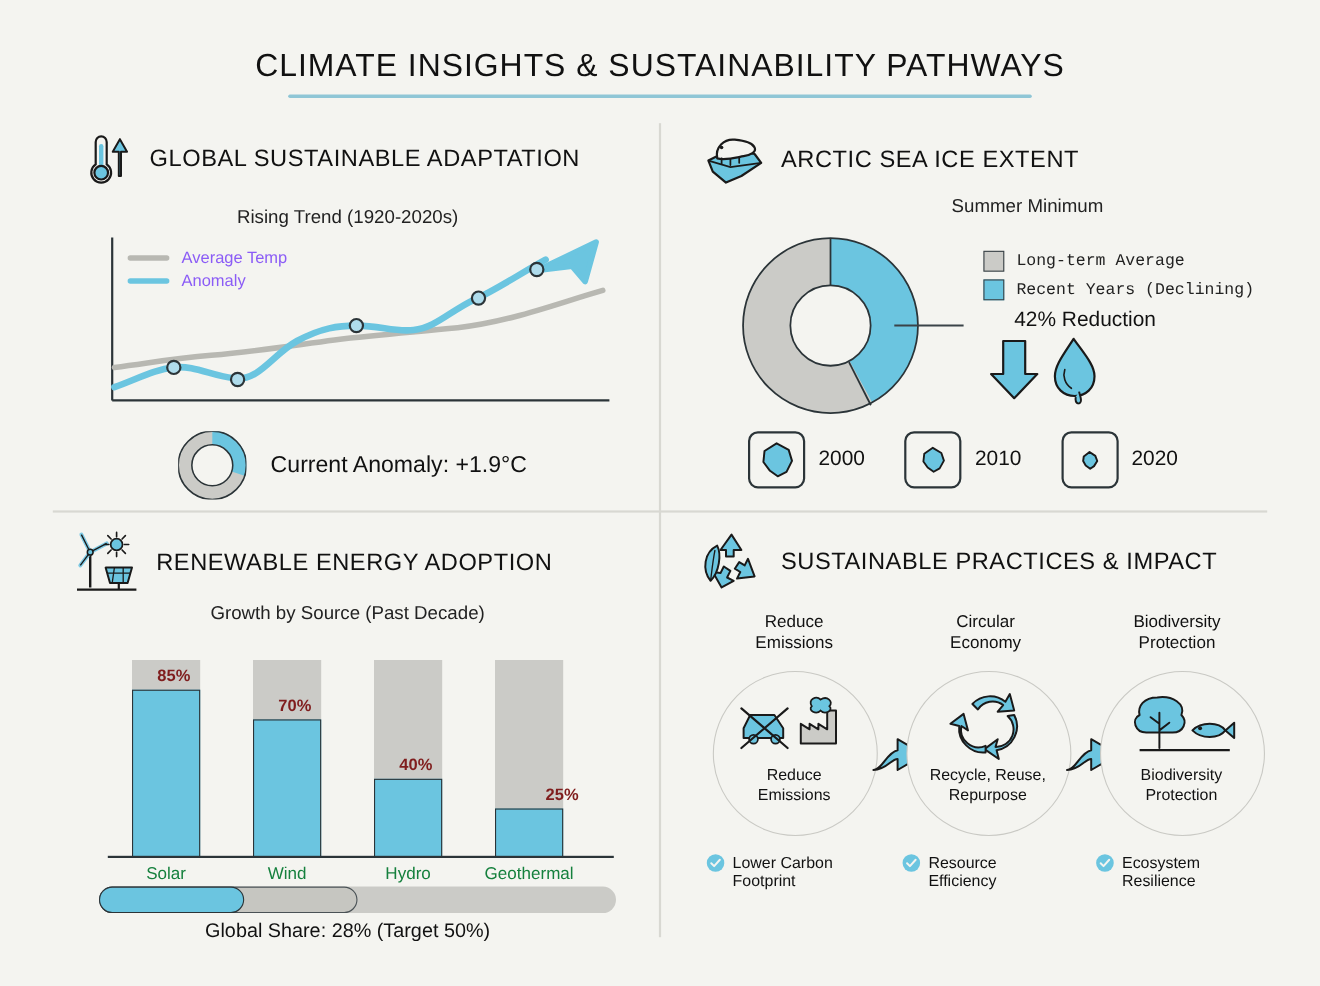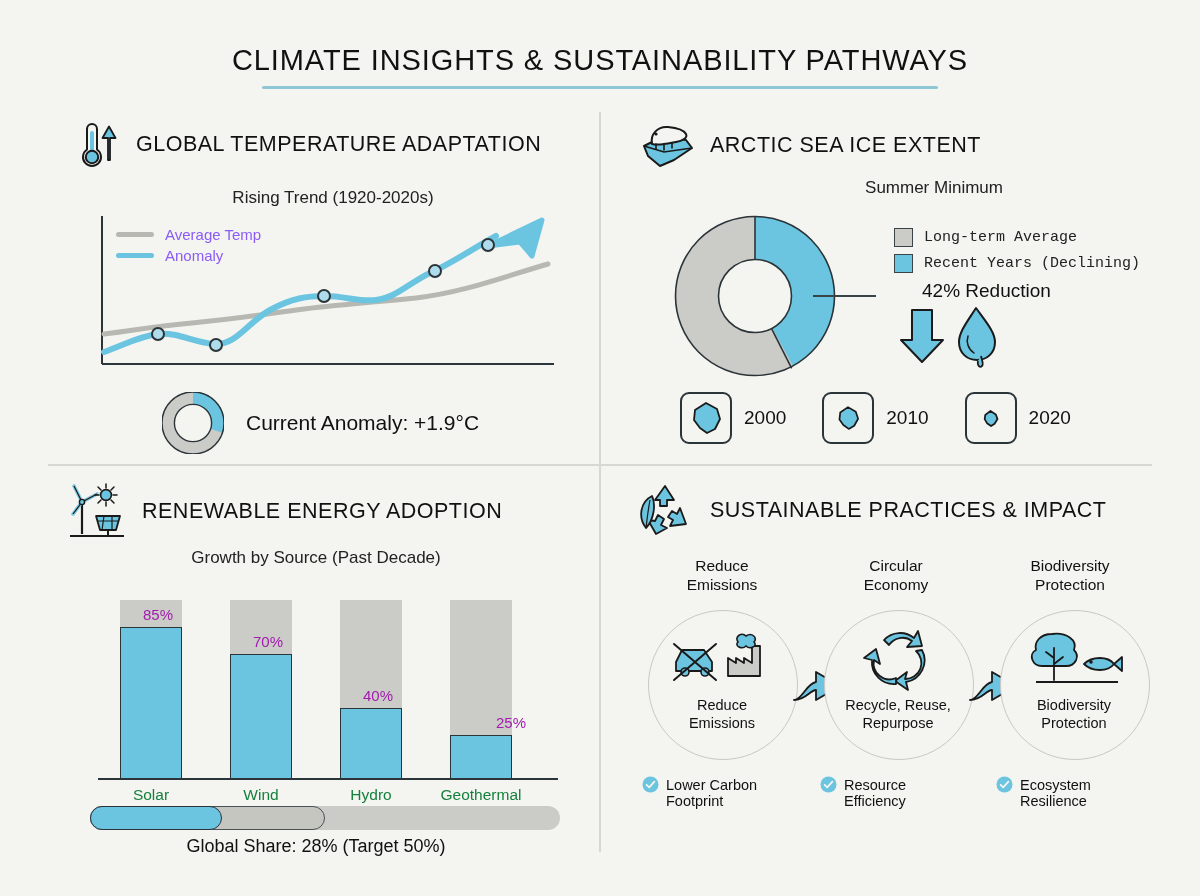--- a/index.html
+++ b/index.html
@@ -32,21 +32,21 @@
   
   .panel{position:absolute;}
   .panel-head{display:flex;align-items:center;gap:14px;}
   .panel-title{font-size:21.5px;letter-spacing:.5px;color:#111;white-space:nowrap;}
   .panel-sub{font-size:17px;color:#222;text-align:center;}
 
   .icon-box{flex:0 0 auto;display:block;}
 
   
   #q1{left:66px;top:116px;width:520px;height:340px;}
-  #q1 .panel-sub{position:absolute;left:17px;top:72px;width:500px;}
+  #q1 .panel-sub{position:absolute;left:0;top:72px;width:500px;}
   .legend-line{display:flex;align-items:center;gap:11px;font-size:15px;color:#8b5cf6;margin-bottom:4px;}
   .legend-dash{width:38px;height:5px;border-radius:3px;display:block;}
   #q1 .legendwrap{position:absolute;left:50px;top:110px;}
 
   .anomaly-row{position:absolute;left:96px;top:276px;display:flex;align-items:center;gap:22px;}
   .anomaly-text{font-size:21px;color:#111;}
 
   
   #q2{left:634px;top:116px;width:520px;height:340px;}
   #q2 .panel-sub{position:absolute;left:140px;top:62px;width:320px;}
@@ -59,21 +59,21 @@
   .year-card{width:48px;height:48px;border:2px solid #2B3438;border-radius:9px;display:flex;align-items:center;justify-content:center;background:#F4F4F0;}
   .year-label{font-size:19px;color:#111;}
 
   
   #q3{left:66px;top:480px;width:520px;height:380px;}
   #q3 .panel-sub{position:absolute;left:0;top:68px;width:500px;}
   .bars{position:absolute;left:32px;top:104px;width:460px;height:196px;}
   .bar-col{position:absolute;bottom:0;width:62px;}
   .bar-track{position:absolute;bottom:0;width:62px;background:#CBCBC7;}
   .bar-fill{position:absolute;bottom:0;width:62px;background:#6BC5E0;border:1.8px solid #2B3438;box-sizing:border-box;}
-  .bar-val{position:absolute;font-size:15px;color:#a21caf;width:76px;text-align:center;}
+  .bar-val{position:absolute;font-size:15px;color:#7f1d1d;width:76px;text-align:center;font-weight:bold;}
   .bar-axis{position:absolute;left:0;bottom:0;width:460px;height:1.8px;background:#2B3438;}
   .bar-names{position:absolute;left:32px;top:306px;width:460px;height:20px;}
   .bar-name{position:absolute;font-size:15.5px;color:#15803d;text-align:center;width:110px;}
 
   .progress{position:absolute;left:24px;top:326px;width:470px;height:24px;}
   .pg-track{position:absolute;left:0;top:0;width:470px;height:24px;border-radius:12px;background:#CBCBC7;}
   .pg-target{position:absolute;left:0;top:0;height:24px;border-radius:12px;background:#C6C6C1;border:1.6px solid #4A5256;box-sizing:border-box;}
   .pg-fill{position:absolute;left:0;top:0;height:24px;border-radius:12px;background:#6BC5E0;border:1.8px solid #2B3438;box-sizing:border-box;}
   .pg-caption{position:absolute;left:0;top:356px;width:500px;text-align:center;font-size:18px;color:#111;}
 
@@ -104,21 +104,21 @@
 
   <div class="panel" id="q1">
 
     <div class="panel-head">
       <svg class="icon-box" width="56" height="56" viewBox="0 0 56 56">
         <path d="M21 13a5 5 0 0 1 10 0v20.5a9 9 0 1 1-10 0z" fill="#F4F4F0" stroke="#1A1A1A" stroke-width="2"></path>
         <path d="M26 17v20" stroke="#6BC5E0" stroke-width="4" stroke-linecap="round"></path>
         <circle cx="26" cy="41" r="6.2" fill="#6BC5E0" stroke="#1A1A1A" stroke-width="2"></circle>
         <path d="M44 44V22h5.5L43 10.5 36.5 22H42v22z" fill="#6BC5E0" stroke="#1A1A1A" stroke-width="1.8" stroke-linejoin="round"></path>
       </svg>
-      <div class="panel-title">GLOBAL TEMPERATURE ADAPTATION</div>
+      <div class="panel-title">GLOBAL SUSTAINABLE ADAPTATION</div>
     </div>
 
     <div class="panel-sub">Rising Trend (1920-2020s)</div>
 
     <svg style="position:absolute;left:30px;top:96px;" width="470" height="170" viewBox="0 0 470 170">
       <path d="M6 4 V152" stroke="#2B3438" stroke-width="2"></path>
       <path d="M6 152 H458" stroke="#2B3438" stroke-width="2"></path>
       <path d="M8 122 C40 118, 60 114, 96 111 C140 107, 170 102, 208 97
                C250 92, 280 90, 320 86 C370 80, 410 64, 452 52" fill="none" stroke="#B8B8B2" stroke-width="5" stroke-linecap="round"></path>
       <path d="M8 140 C30 132, 44 124, 62 122 C82 120, 96 130, 118 132

